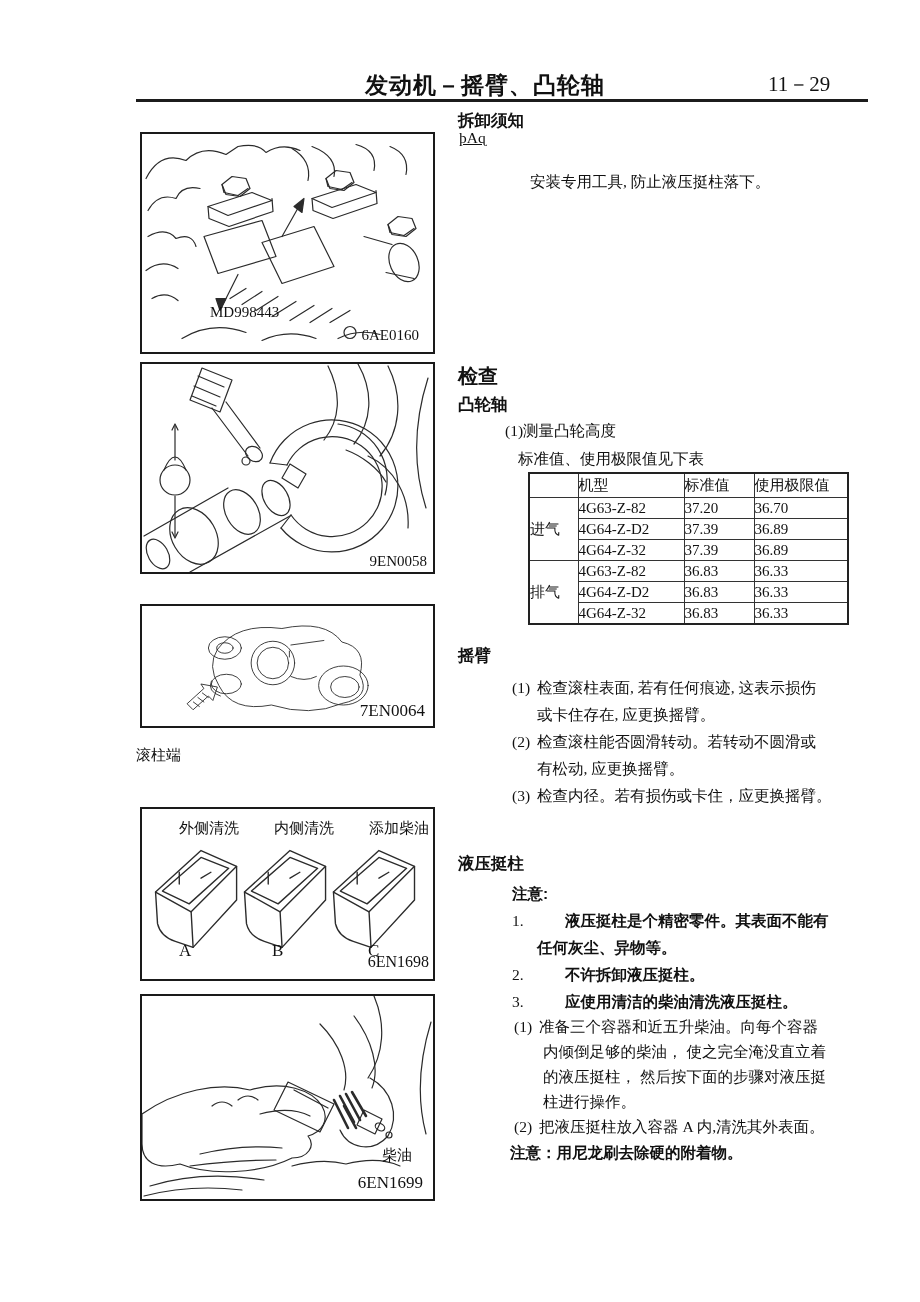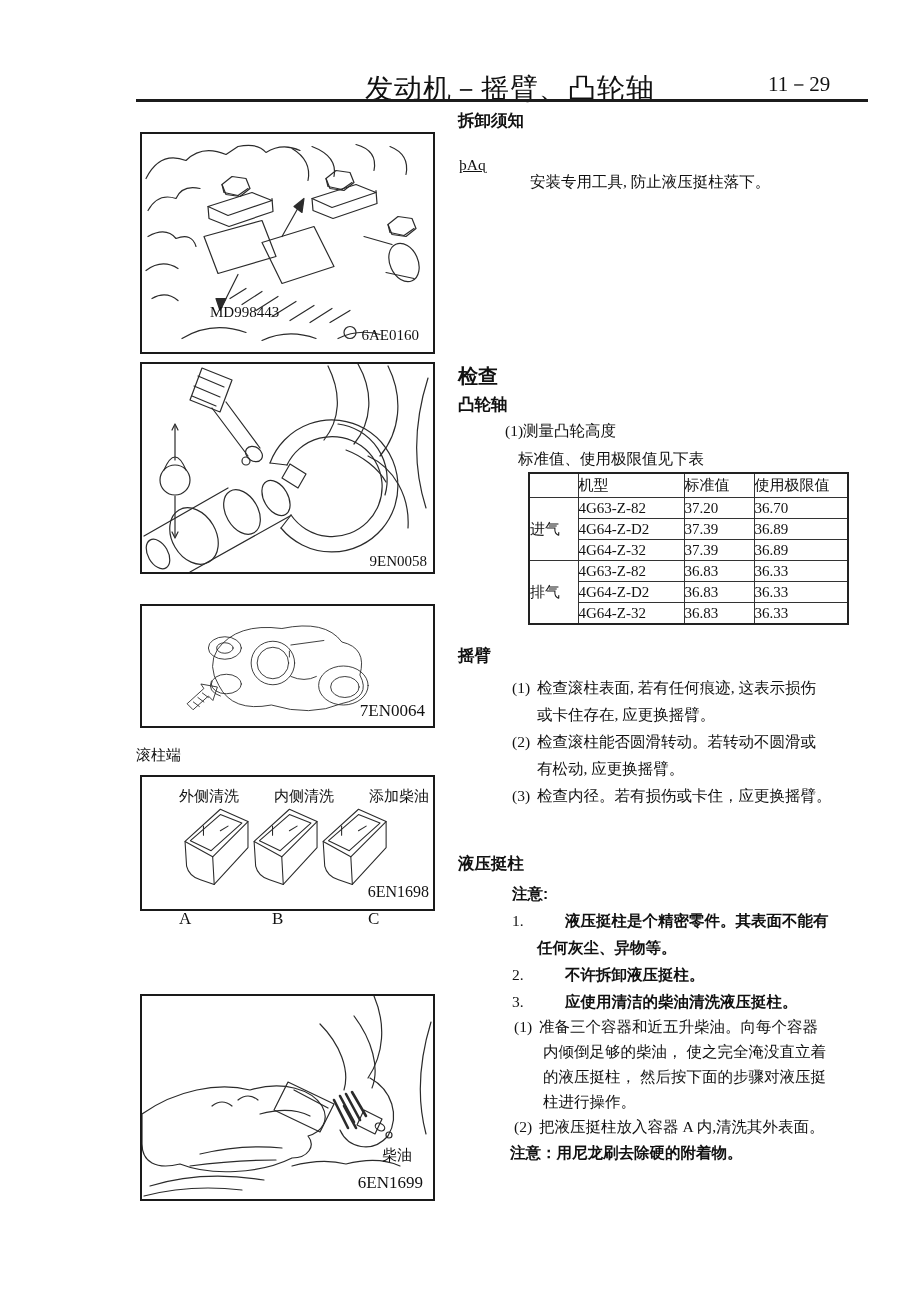--- a/index.html
+++ b/index.html
@@ -1,19 +1,19 @@
 <!DOCTYPE html>
 <html><head>
 <meta charset="utf-8">
 <style>
   html,body{margin:0;padding:0;background:#e8e8e8;}
   .page{position:relative;width:920px;height:1302px;background:#fff;overflow:hidden;
         font-family:"Liberation Serif","DejaVu Serif",serif;color:#111;}
   .abs{position:absolute;white-space:nowrap;}
-  .title{font-size:28px;font-weight:normal;letter-spacing:1px;}
+  .title{font-size:23px;font-weight:bold;letter-spacing:1px;}
   .pageno{font-size:21px;}
   .rule{position:absolute;left:136px;top:99px;width:732px;height:3px;background:#1c1c1c;}
   .h1{font-family:"Liberation Sans","DejaVu Sans",sans-serif;font-weight:bold;font-size:20px;}
   .h2{font-family:"Liberation Sans","DejaVu Sans",sans-serif;font-weight:bold;font-size:16.5px;}
   .body{font-size:15.5px;}
   .bold{font-family:"Liberation Sans","DejaVu Sans",sans-serif;font-weight:bold;font-size:15.5px;}
   .no{display:inline-block;margin-right:7px;}
   .cno{display:inline-block;width:53px;}
   .figbox{position:absolute;left:140px;width:295px;border:2px solid #1a1a1a;background:#fff;box-sizing:border-box;}
   .figbox svg{display:block;width:100%;height:100%;}
@@ -115,21 +115,21 @@
         <g>
           <path d="M12,130 L34,110 L30,104 L52,108 L46,126 L40,120 L20,138 Z"></path>
           <path d="M20,128 l8,6 M26,122 l8,6 M32,116 l8,6"></path>
         </g>
       </g>
     </svg>
     <span class="figlabel" style="left:-6px;top:140px;">滚柱端</span>
     <span class="figcode" style="right:8px;bottom:5px;font-size:17px;">7EN0064</span>
   </div>
 
-  <div class="figbox" style="top:775px;height:136px;">
+  <div class="figbox" style="top:807px;height:174px;">
     <svg viewBox="0 0 291 172">
       <g fill="none" stroke="#2b2b2b" stroke-width="1.4" stroke-linecap="round" stroke-linejoin="round">
         <g transform="translate(6,28)">
           <path d="M6,56 L52,14 L88,30 L42,76 Z"></path>
             <path d="M13,55 L52,21 L80,32 L40,68 Z"></path>
           <path d="M30,36 v12 M52,42 l10,-6"></path>
           <path d="M6,56 L8,88 Q11,101 26,106 L44,112 L88,64 L88,30"></path>
             <path d="M42,76 L44,112"></path>
         </g>
         <g transform="translate(96,28)">
@@ -172,21 +172,21 @@
         <path d="M58,158 Q100,148 140,152 M48,170 Q94,164 134,164 M118,118 Q148,110 168,120"></path>
         <path d="M70,110 q10,-8 20,0 M96,104 q10,-8 20,0"></path>
         <path d="M8,190 Q60,174 122,184 M2,200 Q48,188 100,194 M150,170 Q180,162 204,168 Q236,160 258,170"></path>
       </g>
     </svg>
     <span class="figlabel" style="left:240px;top:150px;">柴油</span>
     <span class="figcode" style="right:10px;bottom:6px;font-size:17px;">6EN1699</span>
   </div>
 
   <div class="abs h2" style="left:458px;top:110px;">拆卸须知</div>
-  <div class="abs body" style="left:459px;top:156px;text-decoration:underline;">þAɋ</div>
+  <div class="abs body" style="left:459px;top:129px;text-decoration:underline;">þAɋ</div>
   <div class="abs body" style="left:530px;top:172px;">安装专用工具, 防止液压挺柱落下。</div>
 
   <div class="abs h1" style="left:458px;top:363px;">检查</div>
   <div class="abs h2" style="left:458px;top:394px;">凸轮轴</div>
   <div class="abs body" style="left:505px;top:421px;">(1)测量凸轮高度</div>
   <div class="abs body" style="left:518px;top:449px;">标准值、使用极限值见下表</div>
 
   <table class="cam">
     <colgroup>
         <col style="width:49px">

